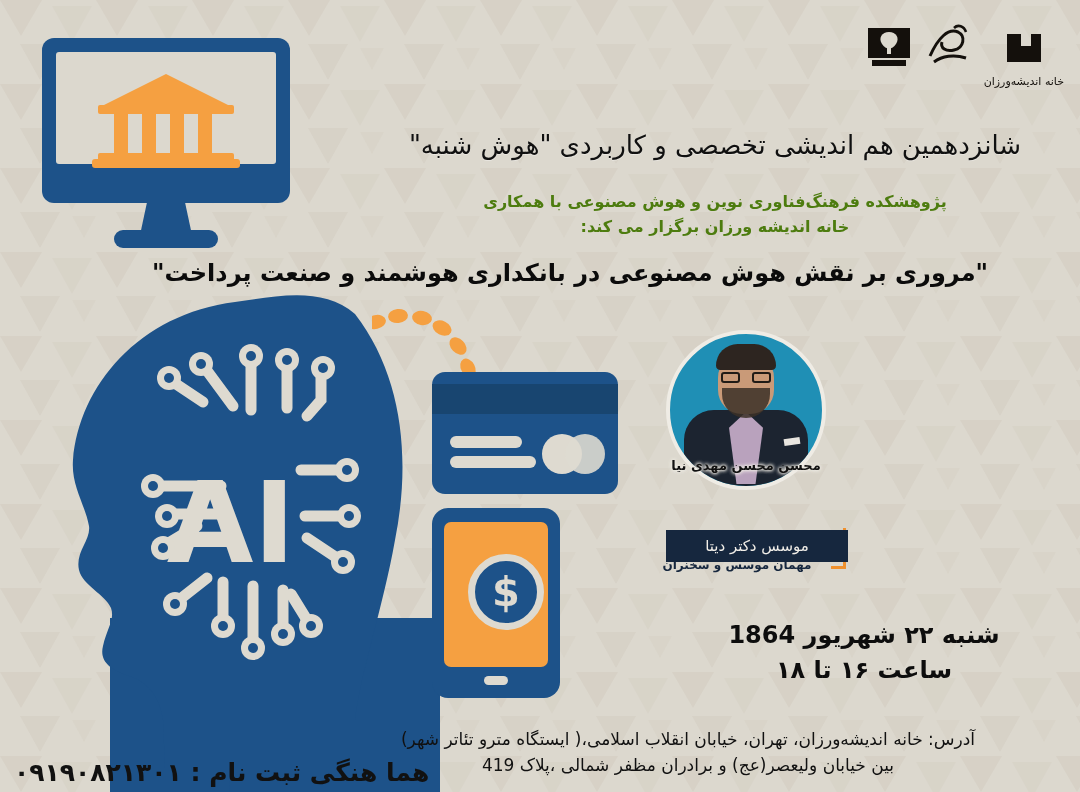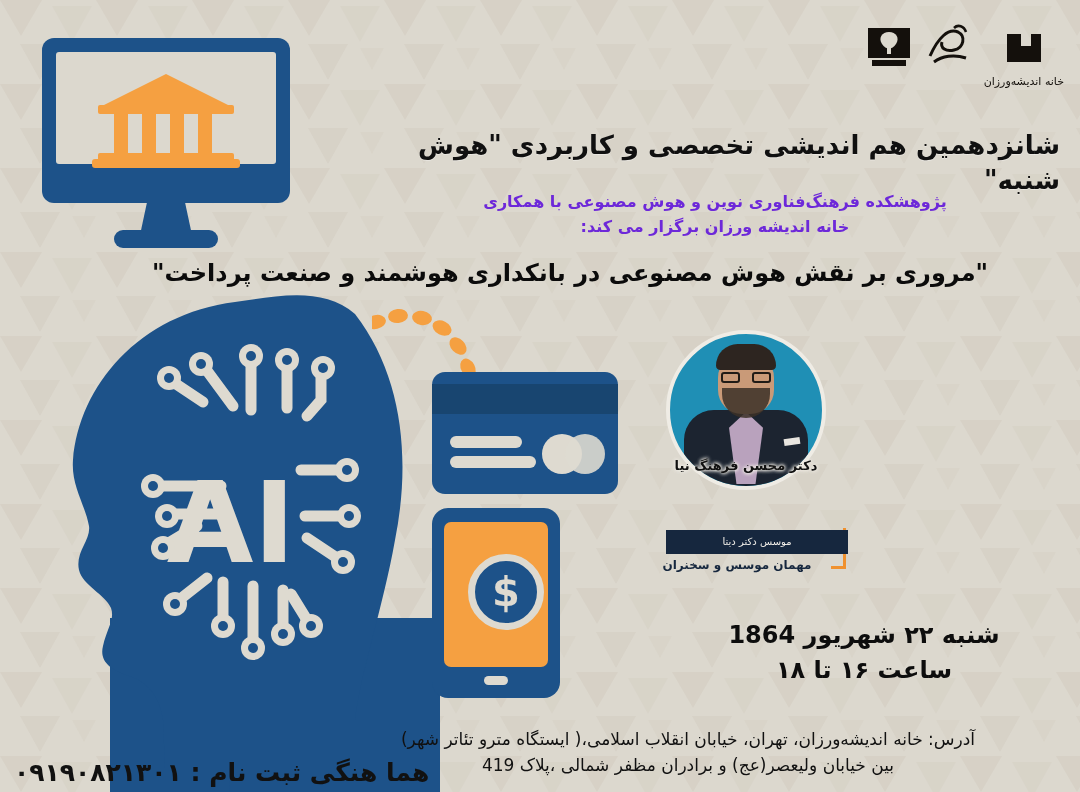--- a/index.html
+++ b/index.html
@@ -83,27 +83,27 @@
 
   
   .logos{position:absolute;right:16px;top:22px;display:flex;align-items:flex-start;gap:10px;}
   .logo-block{display:flex;flex-direction:column;align-items:center;}
   .logo-mark{width:50px;height:48px;}
   .logo-cap{font-size:11px;color:#14100c;margin-top:5px;letter-spacing:.4px;text-align:center;}
 
   
   .headline{
     position:absolute;right:20px;top:128px;width:690px;
-    color:#101010;
-    font-size:26px;font-weight:bold;line-height:1.35;
+    text-align:center;color:#101010;
+    font-size:26px;font-weight:normal;line-height:1.35;
     text-shadow:0 1px 0 rgba(255,255,255,.35);
   }
   .subhead{
     position:absolute;right:20px;top:190px;width:690px;
-    text-align:center;color:#6d28d9;font-size:16px;font-weight:bold;line-height:1.55;
+    text-align:center;color:#4d7c0f;font-size:16px;font-weight:bold;line-height:1.55;
   }
   .maintitle{
     position:absolute;right:10px;top:258px;width:1000px;
     text-align:center;color:#0b0b0b;font-size:24px;font-weight:bold;line-height:1.3;
   }
 
   
   .speakers{position:absolute;right:8px;top:330px;width:430px;height:245px;}
   .spk{position:absolute;top:0;width:196px;height:245px;}
   .spk-a{right:228px;}
@@ -129,21 +129,21 @@
     text-shadow:0 0 4px #efece5,0 0 4px #efece5,0 0 3px #efece5;
     z-index:4;
   }
   .spk-role{
     position:absolute;left:-4px;right:-4px;top:150px;
     background:#16273e;color:#f2efe9;font-size:10.5px;line-height:1.6;
     padding:5px 7px;text-align:center;z-index:3;
   }
   .spk-org{
     position:absolute;left:18px;right:-4px;top:200px;
-    background:#16273e;color:#f2efe9;font-size:10px;line-height:1.6;
+    background:#16273e;color:#f2efe9;font-size:15px;line-height:1.6;
     padding:4px 0;text-align:center;z-index:3;
   }
   .spk-tag{
     position:absolute;left:0;right:18px;top:228px;
     text-align:center;color:#16273e;font-size:12px;font-weight:bold;
   }
   .spk-elbow{
     position:absolute;top:198px;width:12px;height:38px;
     border-right:3px solid #f0912e;border-bottom:3px solid #f0912e;
   }
@@ -340,21 +340,21 @@
         <div class="ph-shirt"></div>
         <div class="ph-pocket"></div>
         <div class="ph-head"></div>
         <div class="ph-hair"></div>
         <div class="ph-beard"></div>
         <div class="ph-glass">
             <i style="left:0"></i>
             <i style="right:0"></i>
           </div>
       </div>
-      <div class="spk-name">دکتر محسن فرهنگ نیا</div>
+      <div class="spk-name">محسن محسن مهدی نیا</div>
       <div class="spk-org">موسس دکتر دیتا</div>
       <div class="spk-elbow"></div>
       <div class="spk-tag">مهمان موسس و سخنران</div>
     </div>
 
 
   </div>
 
   <div class="datetime">
     <div>شنبه  ۲۲ شهریور 1864</div>

